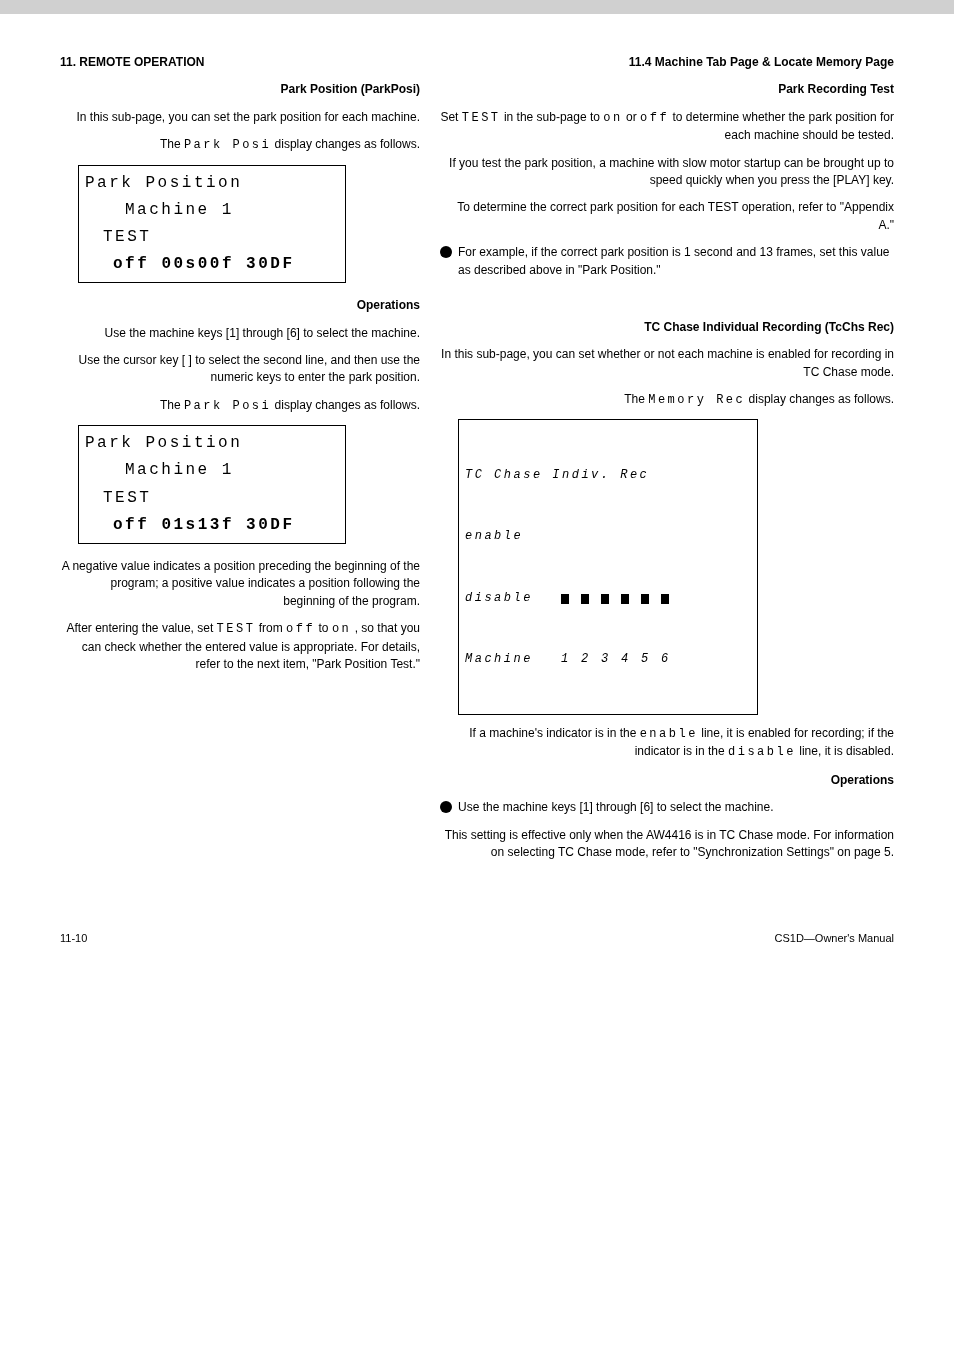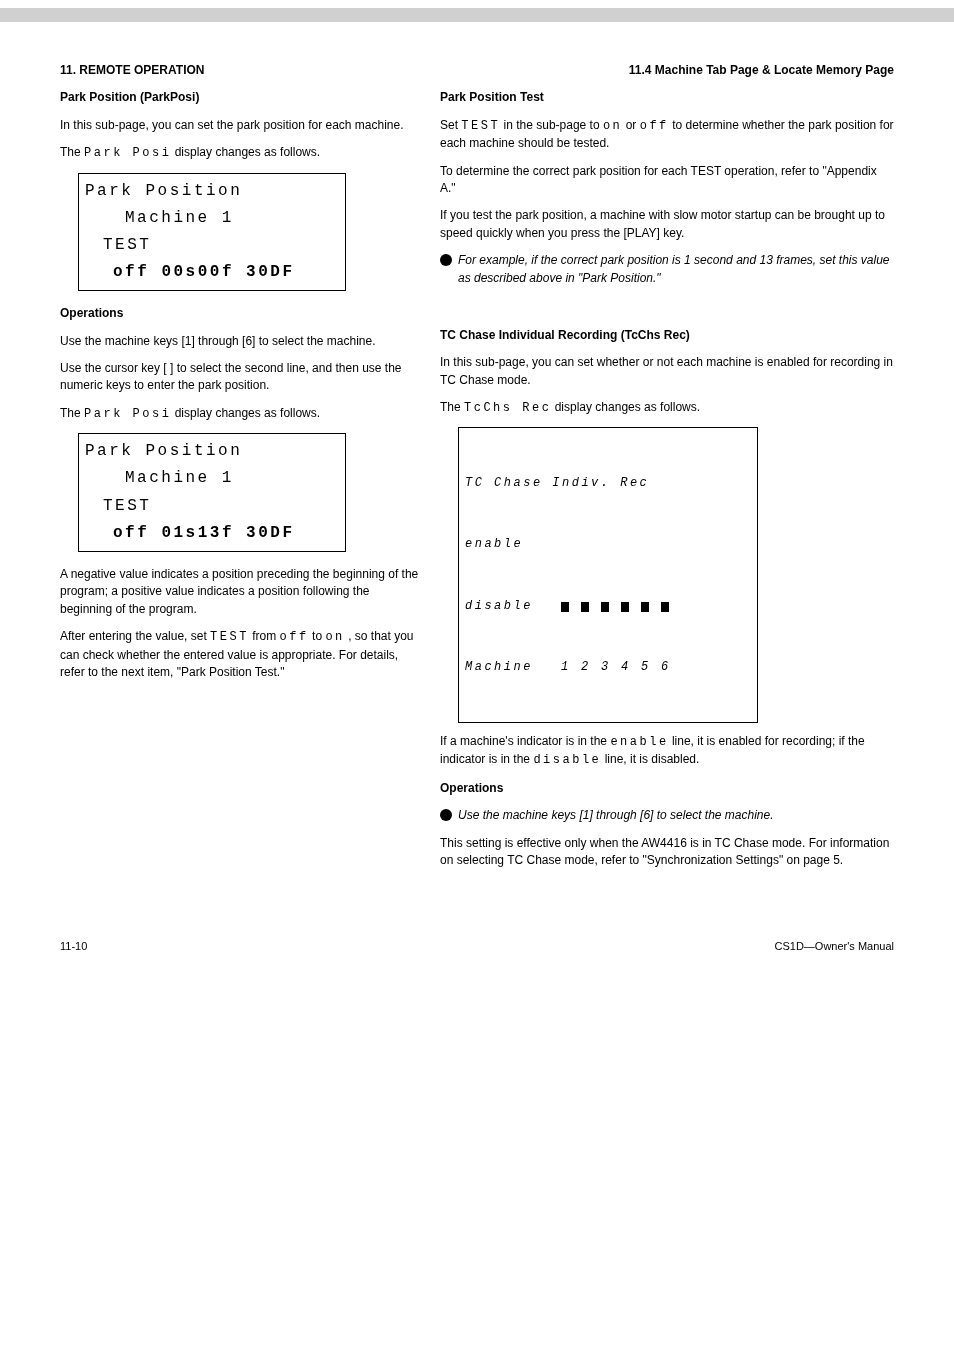--- a/index.html
+++ b/index.html
@@ -7,21 +7,21 @@
     margin: 0;
     padding: 0;
     background: #fff;
     font-family: "Helvetica Neue", Arial, sans-serif;
     font-size: 12px;
     color: #000;
     line-height: 1.45;
   }
   .page {
     width: 954px;
-    margin: 8px auto;
+    margin: 0 auto;
     padding: 0 60px 60px 60px;
   }
   .topbar {
     height: 14px;
     background: #d0d0d0;
     margin: 0 -60px 40px -60px;
   }
   .header-row {
     display: flex;
     margin-bottom: 6px;
@@ -42,21 +42,21 @@
     font-size: 12px;
   }
   .columns {
     display: flex;
   }
   .col {
     flex: 1;
   }
   .col.left { width: 380px; flex: 0 0 380px; padding-right: 20px; }
   .col.right { flex: 1; }
-  p { margin: 0 0 10px 0; }
+  p { margin: 0 0 10px 0; text-align: right; }
   .display-box {
     border: 1px solid #000;
     width: 268px;
     padding: 4px 6px;
     margin: 6px 0 14px 18px;
     font-family: "Courier New", monospace;
     letter-spacing: 2.5px;
     font-size: 16px;
     line-height: 1.7;
   }
@@ -80,21 +80,21 @@
   .tc-cells { display: flex; gap: 12px; }
   .cell-filled {
     display: inline-block;
     width: 8px;
     height: 10px;
     background: #000;
     position: relative;
     top: 1px;
   }
   .cell-text { display:inline-block; width:8px; text-align:center; }
-  .bullet-row { position: relative; padding-left: 18px; margin-bottom: 10px; font-style: italic; }
+  .bullet-row { position: relative; padding-left: 18px; margin-bottom: 10px; }
   .bullet-row::before {
     content: "";
     position: absolute;
     left: 0;
     top: 2px;
     width: 12px;
     height: 12px;
     background: #000;
     border-radius: 50%;
   }
@@ -168,47 +168,47 @@
         <span> from </span>
         <span class="mono">off</span>
         <span> to </span>
         <span class="mono">on</span>
         <span>, so that you can check whether the entered value is appropriate. For details, refer to the next item, "Park Position Test."</span>
       </p>
     </div>
 
     <div class="col right">
 
-      <p class="bold">Park Position Test</p>
+      <p class="bold">Park Recording Test</p>
 
       <p>
         <span>Set </span>
         <span class="mono">TEST</span>
         <span> in the sub-page to </span>
         <span class="mono">on</span>
         <span> or </span>
         <span class="mono">off</span>
         <span> to determine whether the park position for each machine should be tested.</span>
       </p>
 
+      <p>If you test the park position, a machine with slow motor startup can be brought up to speed quickly when you press the [PLAY] key.</p>
       <p>To determine the correct park position for each TEST operation, refer to "Appendix A."</p>
-      <p>If you test the park position, a machine with slow motor startup can be brought up to speed quickly when you press the [PLAY] key.</p>
 
       <div class="bullet-row">
         <span>For example, if the correct park position is 1 second and 13 frames, set this value as described above in "Park Position."</span>
       </div>
 
       <div style="height:30px"></div>
 
       <p class="bold">TC Chase Individual Recording (TcChs Rec)</p>
       <p>In this sub-page, you can set whether or not each machine is enabled for recording in TC Chase mode.</p>
 
       <p>
         <span>The </span>
-        <span class="mono">TcChs Rec</span>
+        <span class="mono">Memory Rec</span>
         <span> display changes as follows.</span>
       </p>
 
       <div class="tc-box">
         <div>TC Chase Indiv. Rec</div>
         <div>enable</div>
         <div class="tc-row">
           <span class="tc-label">disable</span>
           <span class="tc-cells">
             <span class="cell-filled"></span>

